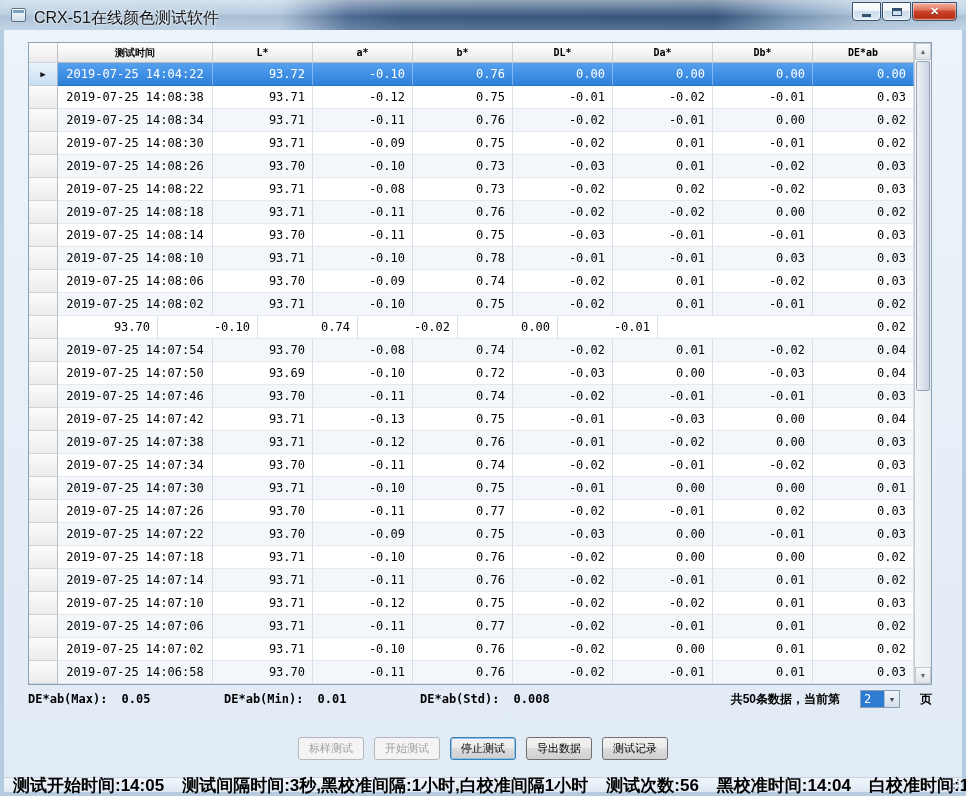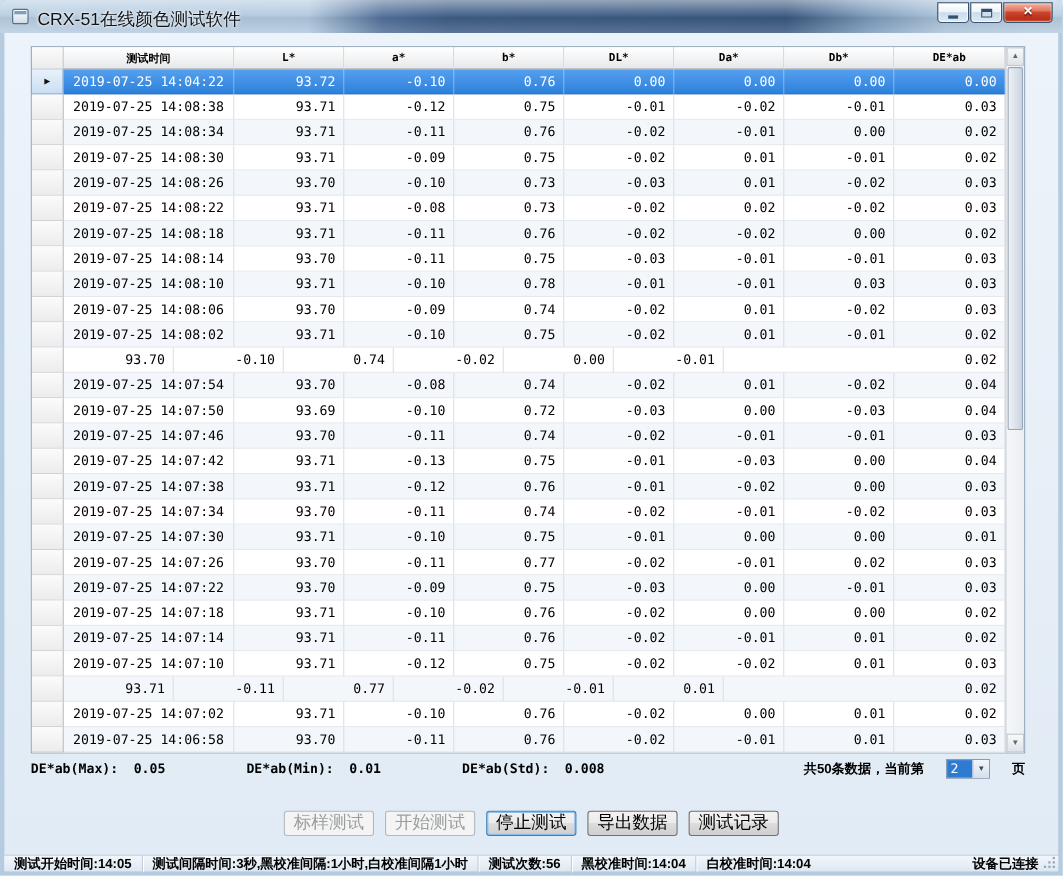--- a/index.html
+++ b/index.html
@@ -86,31 +86,31 @@
   .combo { width:40px; height:18px; border:1px solid #889cb4; background:#fff; display:flex; cursor:default; }
   .combo-val { flex:1; background:#2e7bd2; color:#fff; font-size:12px; font-weight:normal;
     padding:1px 3px; font-family:"DejaVu Sans Mono", monospace; }
   .combo-btn { width:15px; background:linear-gradient(#f2f6fa,#d4e0ec); border-left:1px solid #aebfd2;
     display:flex; align-items:center; justify-content:center; }
   .combo-arrow { font-size:7px; color:#39465a; }
 
   
   .buttons-row { position:absolute; left:0; width:100%; top:707px;
     display:flex; justify-content:center; gap:10px; }
-  .btn { min-width:66px; height:23px; padding:0 8px; font-size:16px;
+  .btn { min-width:66px; height:23px; padding:0 8px; font-size:11px;
     font-family:"Liberation Sans", sans-serif; color:#000;
     border:1px solid #707070; border-radius:3px;
     background:linear-gradient(#f2f2f2, #ebebeb 50%, #dddddd 50%, #cfcfcf); }
   .btn.disabled { border-color:#b5b8ba; background:#f4f4f4; color:#9b9e9f; }
   .btn.focused { border-color:#3c7fb1; box-shadow:inset 0 0 0 1px #8fc0ec; }
 
   
   .statusbar { position:absolute; left:0; right:0; bottom:0; height:15px;
     background:linear-gradient(#f2f6fb,#dde8f2); border-top:1px solid #c7d3e0;
-    display:flex; align-items:center; font-size:12px; font-weight:bold; color:#000; }
+    display:flex; align-items:center; font-size:17px; font-weight:bold; color:#000; }
   .sitem { padding:0 9px; white-space:nowrap; }
   .sep { width:1px; height:15px; background:#c2cedb; box-shadow:1px 0 0 rgba(255,255,255,.85); }
   .conn { margin-left:auto; padding-right:18px; }
   .grip { position:absolute; right:2px; bottom:2px; width:12px; height:12px; }
   .grip::before { content:""; position:absolute; right:1px; bottom:1px; width:2px; height:2px; background:#93a5b8;
     box-shadow:-4px 0 0 #93a5b8, -8px 0 0 #93a5b8, 0 -4px 0 #93a5b8, -4px -4px 0 #93a5b8, 0 -8px 0 #93a5b8; }
 </style>
 </head>
 <body>
 
@@ -407,20 +407,21 @@
             <div class="gcell c1">93.71</div>
             <div class="gcell c2">-0.12</div>
             <div class="gcell c3">0.75</div>
             <div class="gcell c4">-0.02</div>
             <div class="gcell c5">-0.02</div>
             <div class="gcell c6">0.01</div>
             <div class="gcell c7">0.03</div>
           </div>
           <div class="grow">
             <div class="gcell csel"></div>
+            <div class="gcell c0">2019-07-25 14:07:06</div>
             <div class="gcell c1">93.71</div>
             <div class="gcell c2">-0.11</div>
             <div class="gcell c3">0.77</div>
             <div class="gcell c4">-0.02</div>
             <div class="gcell c5">-0.01</div>
             <div class="gcell c6">0.01</div>
             <div class="gcell c7">0.02</div>
           </div>
           <div class="grow">
             <div class="gcell csel"></div>

